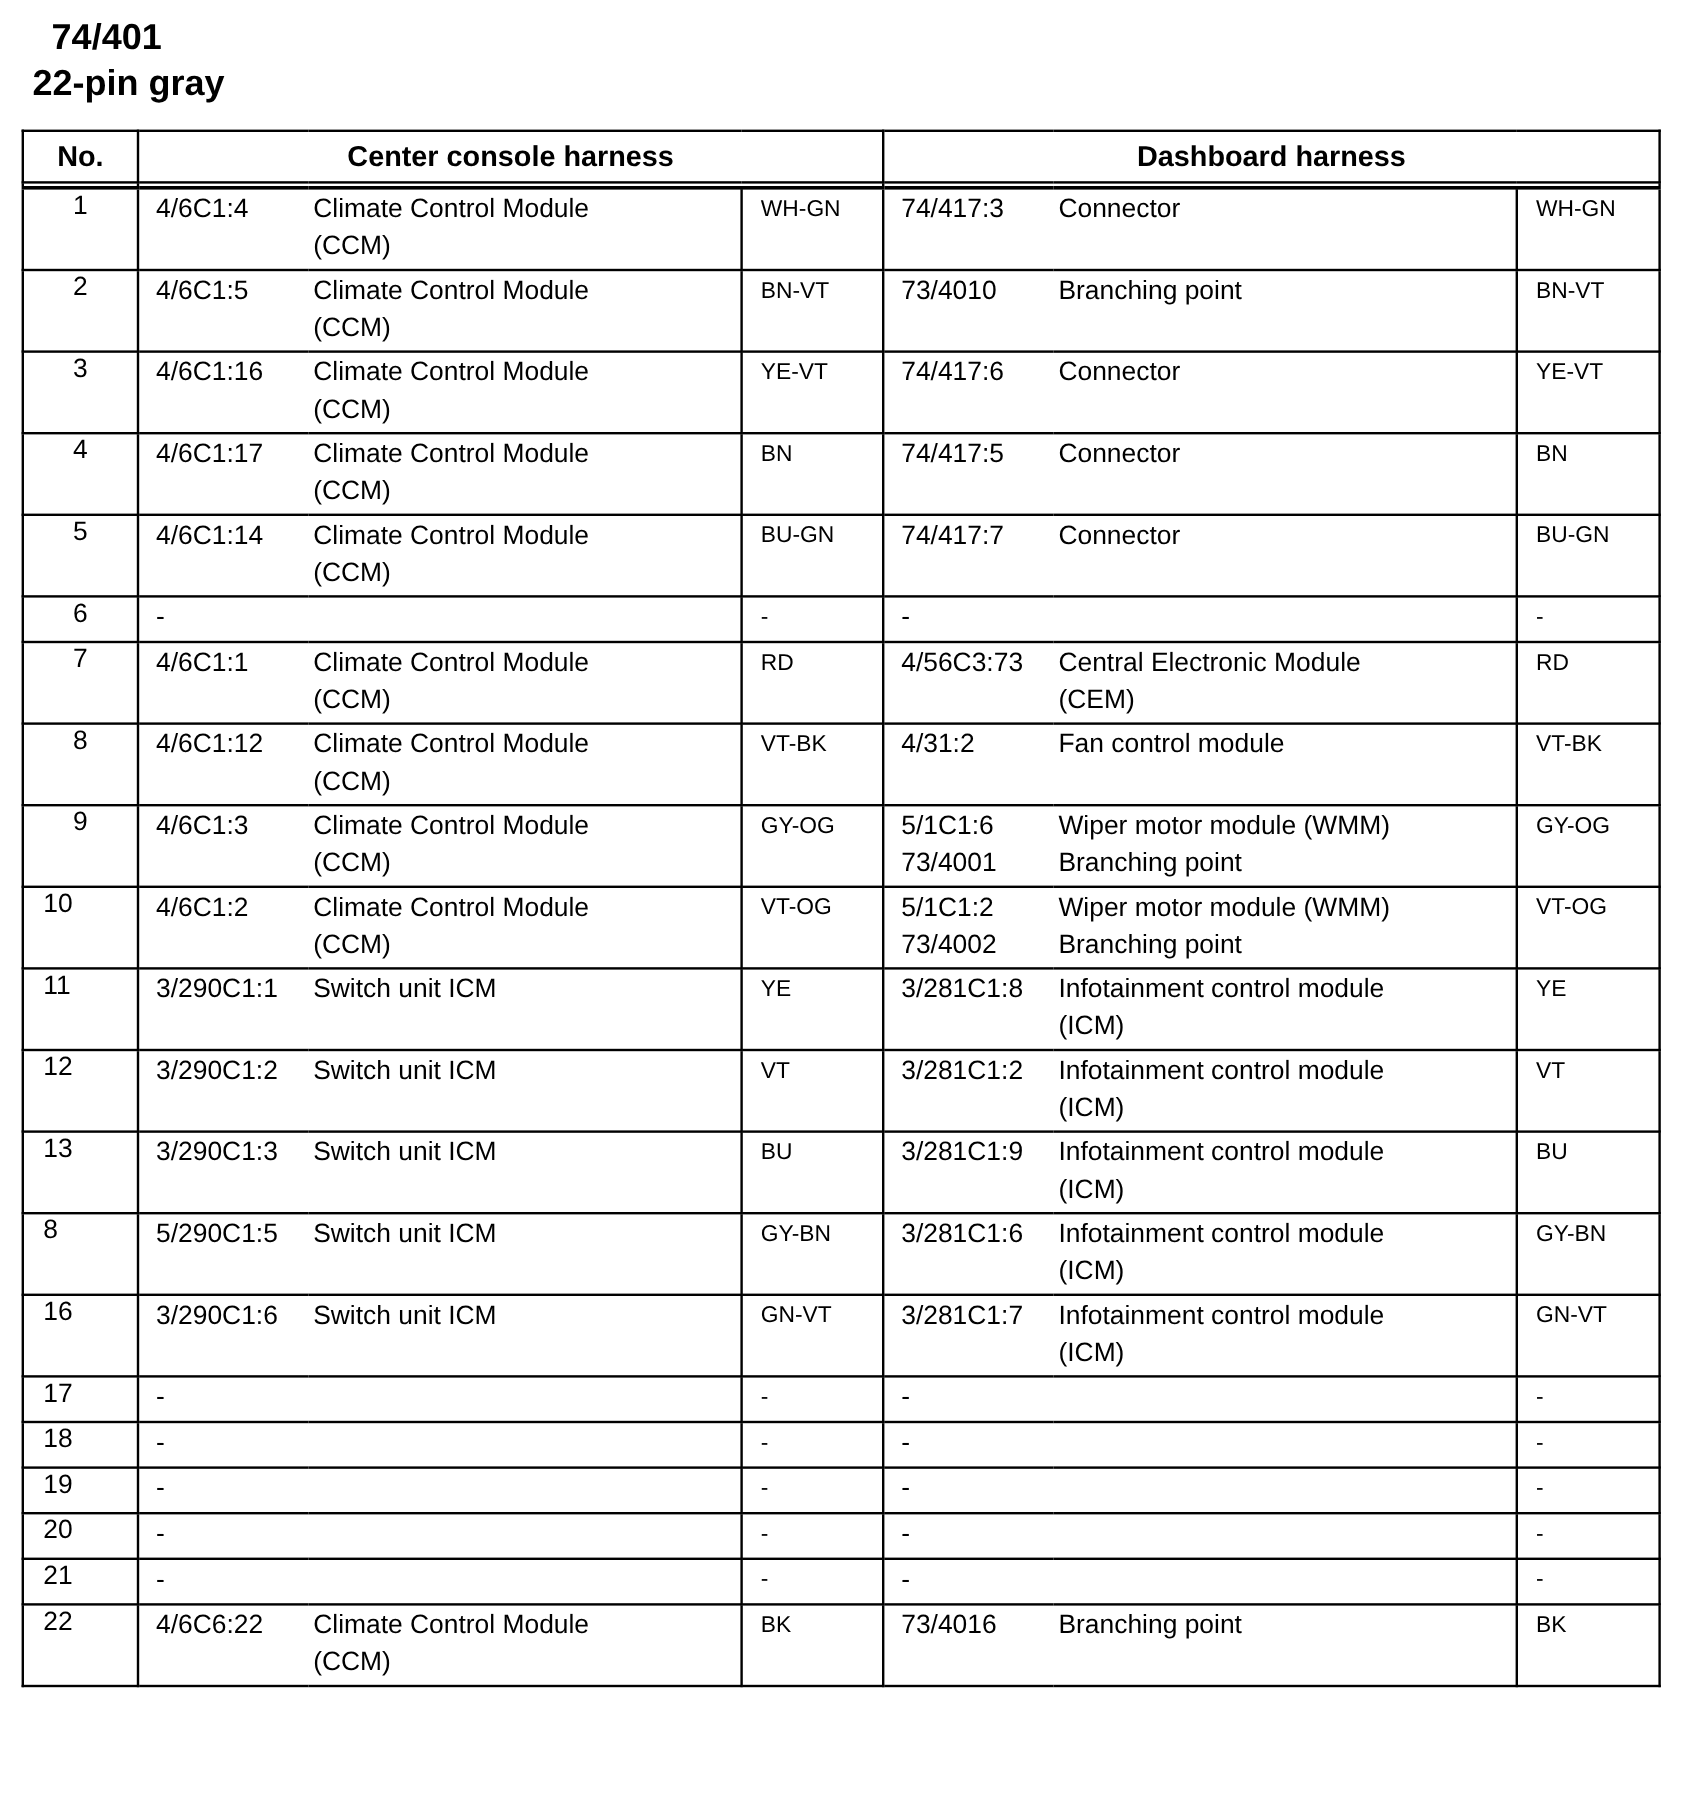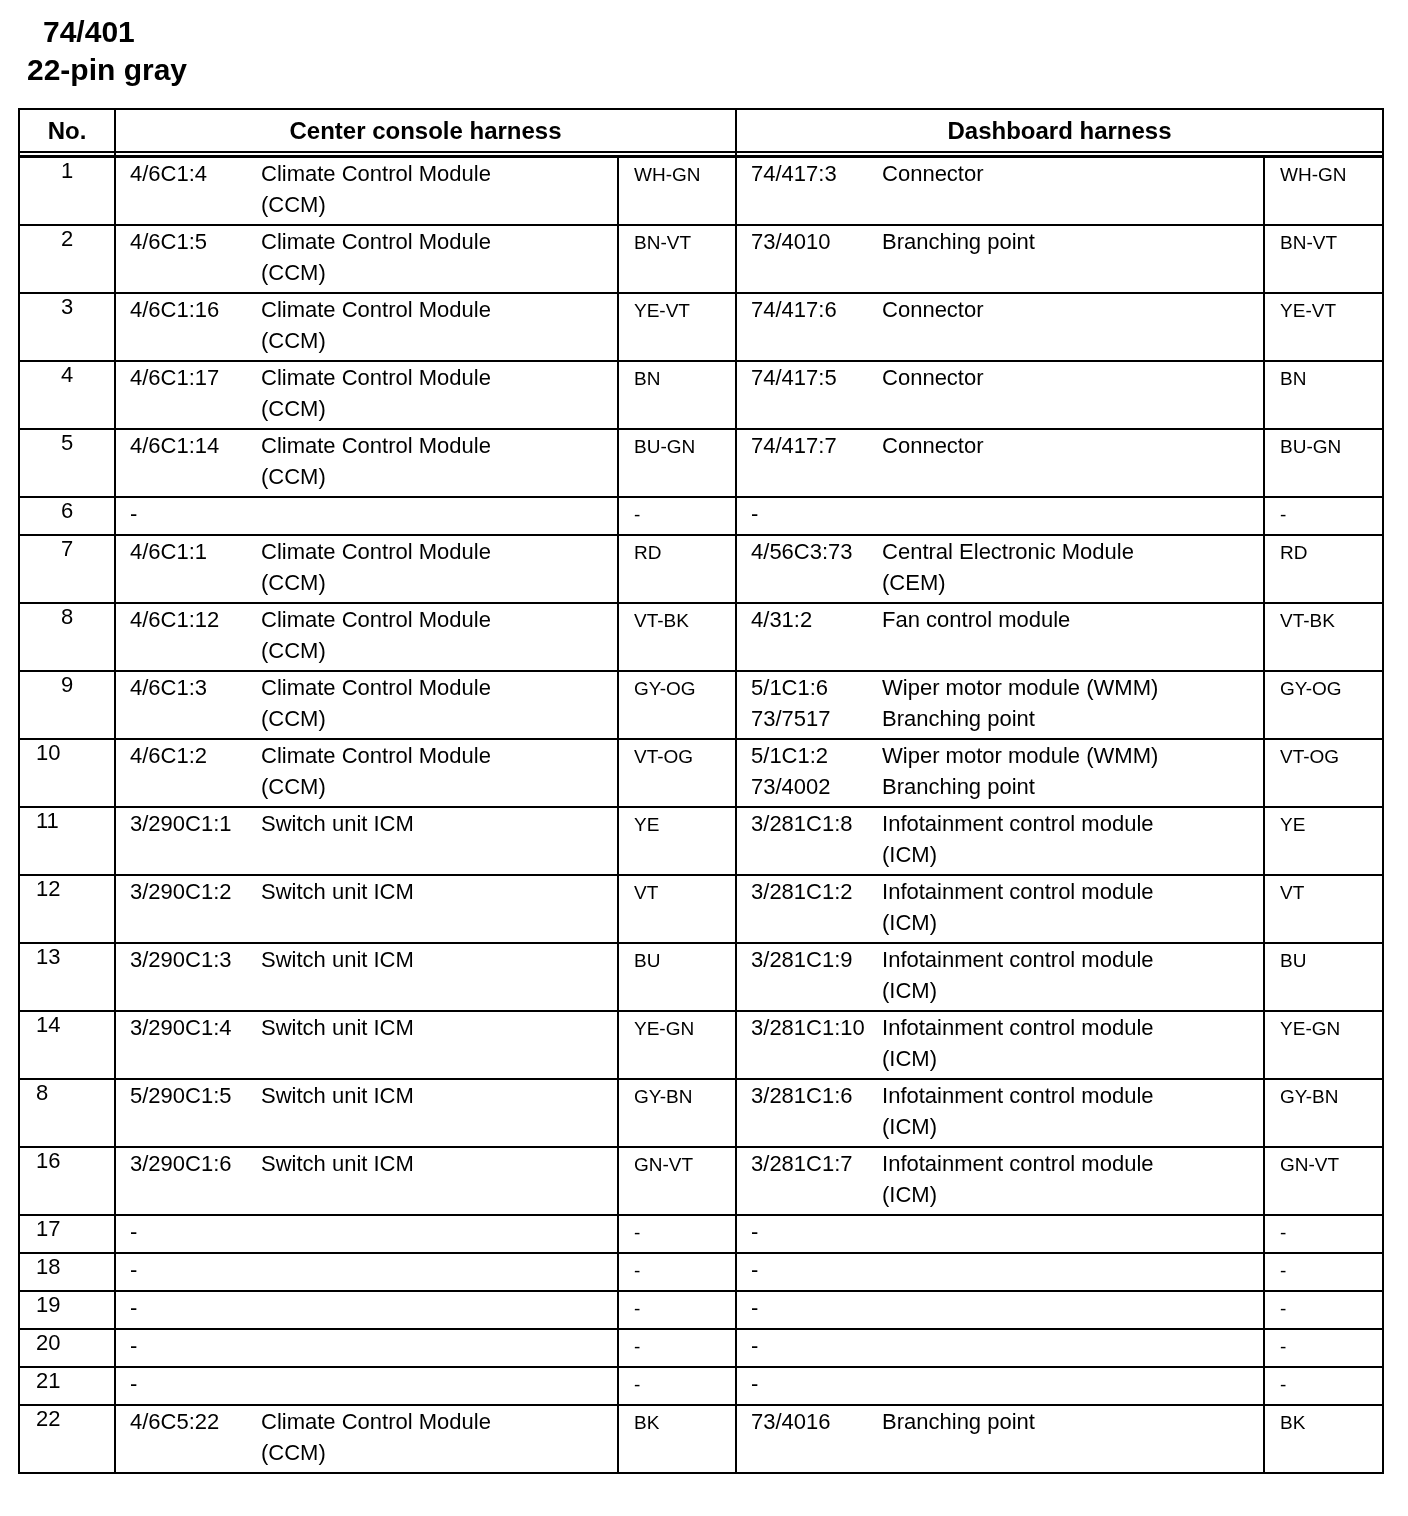--- a/index.html
+++ b/index.html
@@ -201,21 +201,21 @@
         <td class="code">
           <span class="line">4/6C1:3</span>
         </td>
         <td class="desc">
           <span class="line">Climate Control Module</span>
           <span class="line">(CCM)</span>
         </td>
         <td class="col">GY-OG</td>
         <td class="code">
           <span class="line">5/1C1:6</span>
-          <span class="line">73/7517</span>
+          <span class="line">73/4001</span>
         </td>
         <td class="desc">
           <span class="line">Wiper motor module (WMM)</span>
           <span class="line">Branching point</span>
         </td>
         <td class="col">GY-OG</td>
       </tr>
       <tr class="r2">
         <td class="no left">10</td>
         <td class="code">
@@ -284,72 +284,54 @@
         <td class="code">
           <span class="line">3/281C1:9</span>
         </td>
         <td class="desc">
           <span class="line">Infotainment control module</span>
           <span class="line">(ICM)</span>
         </td>
         <td class="col">BU</td>
       </tr>
       <tr class="r2">
-        <td class="no left">14</td>
-        <td class="code">
-          <span class="line">3/290C1:4</span>
+        <td class="no left">8</td>
+        <td class="code">
+          <span class="line">5/290C1:5</span>
         </td>
         <td class="desc">
           <span class="line">Switch unit ICM</span>
         </td>
-        <td class="col">YE-GN</td>
-        <td class="code">
-          <span class="line">3/281C1:10</span>
+        <td class="col">GY-BN</td>
+        <td class="code">
+          <span class="line">3/281C1:6</span>
         </td>
         <td class="desc">
           <span class="line">Infotainment control module</span>
           <span class="line">(ICM)</span>
         </td>
-        <td class="col">YE-GN</td>
-      </tr>
-      <tr class="r2">
-        <td class="no left">8</td>
-        <td class="code">
-          <span class="line">5/290C1:5</span>
+        <td class="col">GY-BN</td>
+      </tr>
+      <tr class="r2">
+        <td class="no left">16</td>
+        <td class="code">
+          <span class="line">3/290C1:6</span>
         </td>
         <td class="desc">
           <span class="line">Switch unit ICM</span>
         </td>
-        <td class="col">GY-BN</td>
-        <td class="code">
-          <span class="line">3/281C1:6</span>
+        <td class="col">GN-VT</td>
+        <td class="code">
+          <span class="line">3/281C1:7</span>
         </td>
         <td class="desc">
           <span class="line">Infotainment control module</span>
           <span class="line">(ICM)</span>
         </td>
-        <td class="col">GY-BN</td>
-      </tr>
-      <tr class="r2">
-        <td class="no left">16</td>
-        <td class="code">
-          <span class="line">3/290C1:6</span>
-        </td>
-        <td class="desc">
-          <span class="line">Switch unit ICM</span>
-        </td>
         <td class="col">GN-VT</td>
-        <td class="code">
-          <span class="line">3/281C1:7</span>
-        </td>
-        <td class="desc">
-          <span class="line">Infotainment control module</span>
-          <span class="line">(ICM)</span>
-        </td>
-        <td class="col">GN-VT</td>
       </tr>
       <tr class="r1">
         <td class="no left">17</td>
         <td class="code">
           <span class="line">-</span>
         </td>
         <td class="desc">
           <span class="line"></span>
         </td>
         <td class="col">-</td>
@@ -425,21 +407,21 @@
           <span class="line">-</span>
         </td>
         <td class="desc">
           <span class="line"></span>
         </td>
         <td class="col">-</td>
       </tr>
       <tr class="r2">
         <td class="no left">22</td>
         <td class="code">
-          <span class="line">4/6C5:22</span>
+          <span class="line">4/6C6:22</span>
         </td>
         <td class="desc">
           <span class="line">Climate Control Module</span>
           <span class="line">(CCM)</span>
         </td>
         <td class="col">BK</td>
         <td class="code">
           <span class="line">73/4016</span>
         </td>
         <td class="desc">

